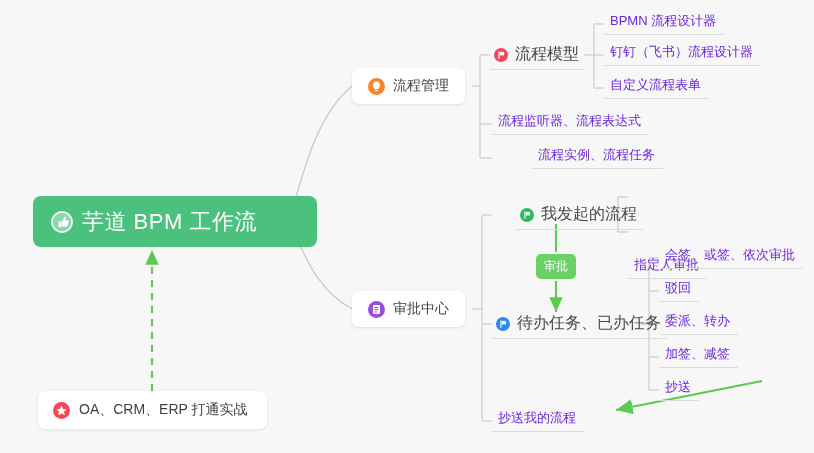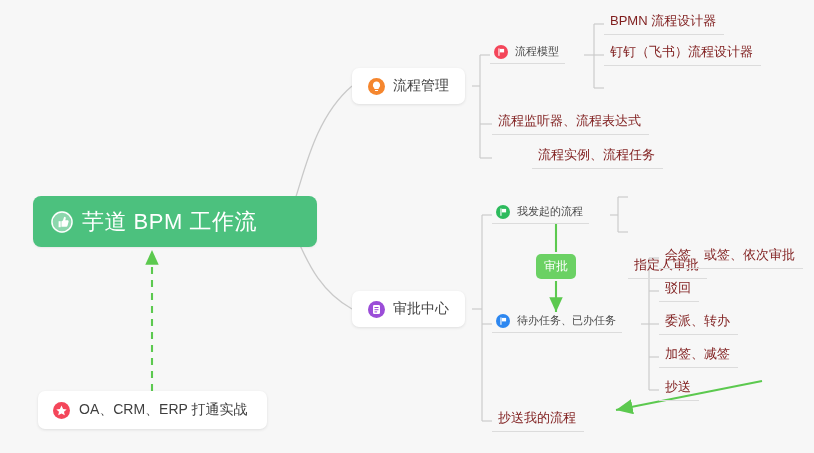--- a/index.html
+++ b/index.html
@@ -77,30 +77,30 @@
     display: flex;
     align-items: center;
     gap: 7px;
     padding: 0 6px 4px 4px;
     box-sizing: border-box;
     border-bottom: 1px solid #dcdcdc;
     white-space: nowrap;
   }
   .l2-label {
     color: #494949;
-    font-size: 11px;
+    font-size: 16px;
   }
 
   
   .leaf-node {
     position: absolute;
     padding: 0 8px 4px 6px;
     box-sizing: border-box;
     border-bottom: 1px solid #dcdcdc;
-    color: #7f1d1d;
+    color: #6d28d9;
     font-size: 13px;
     white-space: nowrap;
   }
 
   
   .note-card {
     position: absolute;
     left: 38px;
     top: 391px;
     width: 229px;
@@ -251,21 +251,21 @@
     <span class="icon icon-sm">
       <svg viewBox="0 0 14 14" width="14" height="14">
         <circle cx="7" cy="7" r="7" fill="#f4465a"></circle>
         <rect x="4.4" y="3.4" width="1.1" height="7.4" fill="#ffffff"></rect>
         <path d="M5.8 3.9 h4.3 v3.5 h-4.3 z" fill="#ffffff"></path>
       </svg>
     </span>
     <span class="l2-label">流程模型</span>
   </div>
 
-  <div class="l2-node" style="left:492px; top:204px;">
+  <div class="l2-node" style="left:516px; top:204px;">
     <span class="icon icon-sm">
       <svg viewBox="0 0 14 14" width="14" height="14">
         <circle cx="7" cy="7" r="7" fill="#2dbb5d"></circle>
         <rect x="4.4" y="3.4" width="1.1" height="7.4" fill="#ffffff"></rect>
         <path d="M5.8 3.9 h4.3 v3.5 h-4.3 z" fill="#ffffff"></path>
       </svg>
     </span>
     <span class="l2-label">我发起的流程</span>
   </div>
 
@@ -275,20 +275,21 @@
         <circle cx="7" cy="7" r="7" fill="#2d87f0"></circle>
         <rect x="4.4" y="3.4" width="1.1" height="7.4" fill="#ffffff"></rect>
         <path d="M5.8 3.9 h4.3 v3.5 h-4.3 z" fill="#ffffff"></path>
       </svg>
     </span>
     <span class="l2-label">待办任务、已办任务</span>
   </div>
 
   <div class="leaf-node" style="left:604px; top:12px;">BPMN 流程设计器</div>
   <div class="leaf-node" style="left:604px; top:43px;">钉钉（飞书）流程设计器</div>
+  <div class="leaf-node" style="left:604px; top:76px;">自定义流程表单</div>
 
   <div class="leaf-node" style="left:492px; top:112px;">流程监听器、流程表达式</div>
   <div class="leaf-node" style="left:492px; top:146px;margin-left:40px;">流程实例、流程任务</div>
 
   <div class="leaf-node" style="left:628px; top:220px;margin-top:36px;">指定人审批</div>
 
   <div class="leaf-node" style="left:659px; top:246px;">会签、或签、依次审批</div>
   <div class="leaf-node" style="left:659px; top:279px;">驳回</div>
   <div class="leaf-node" style="left:659px; top:312px;">委派、转办</div>
   <div class="leaf-node" style="left:659px; top:345px;">加签、减签</div>

